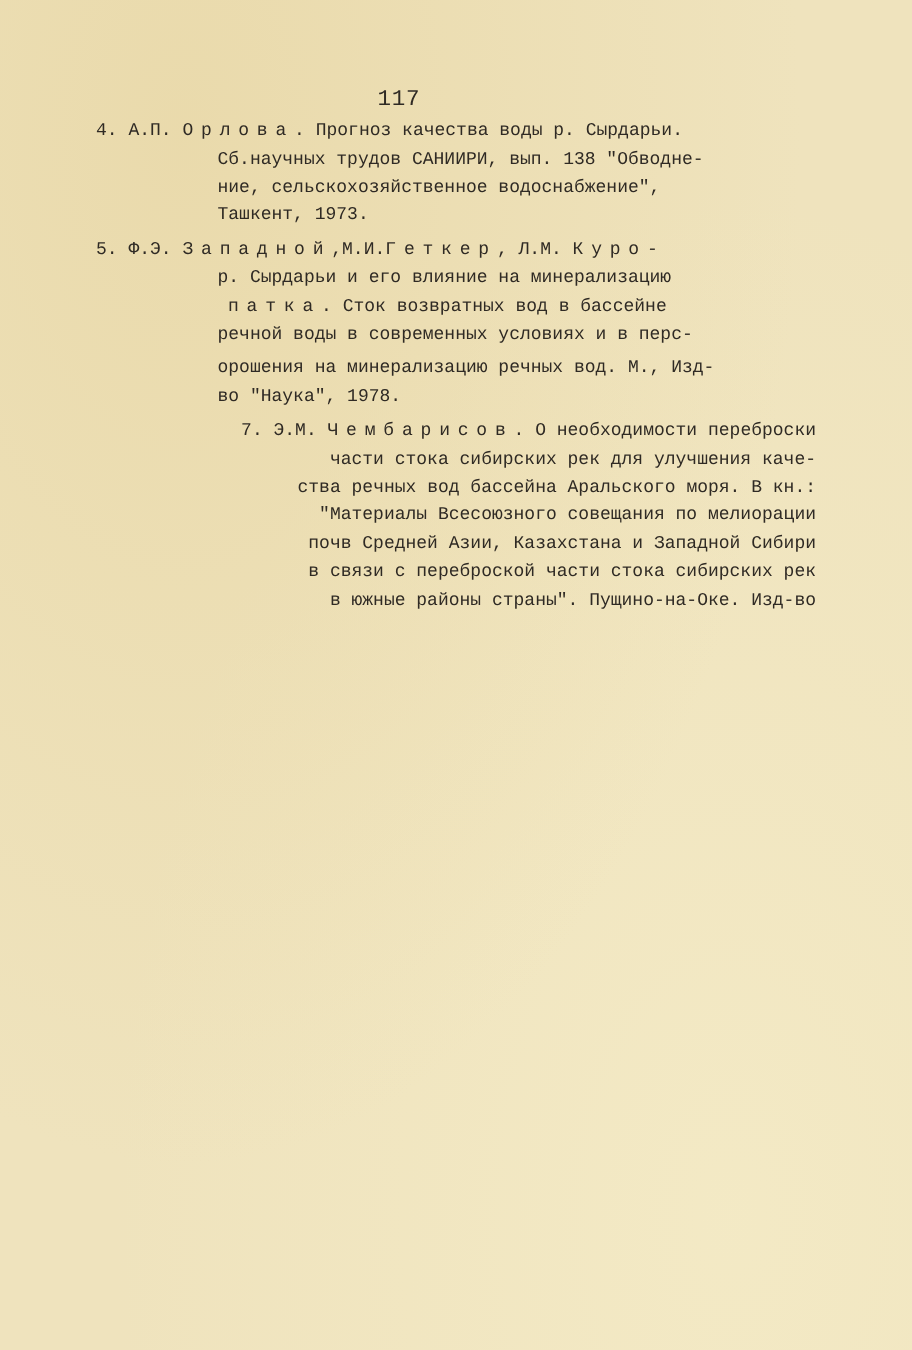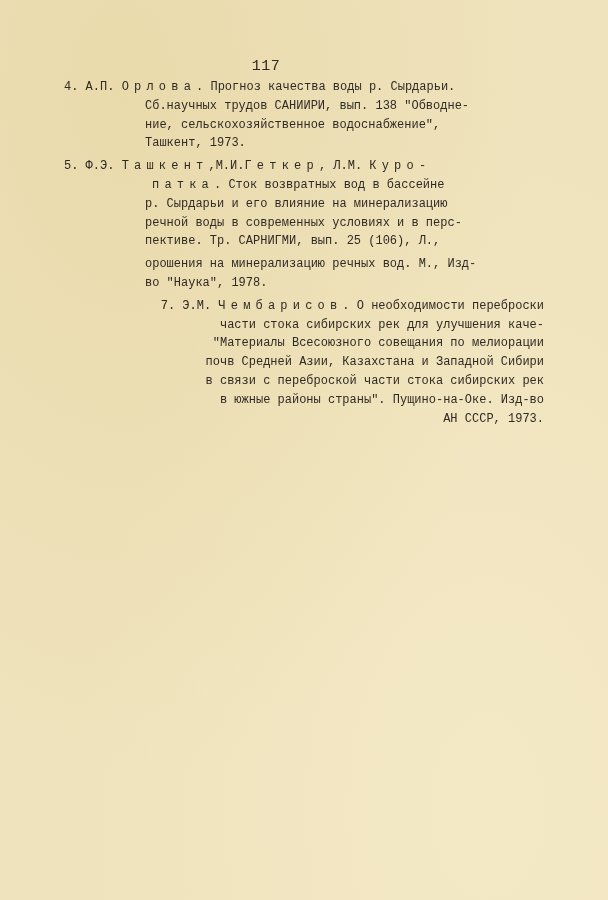--- a/index.html
+++ b/index.html
@@ -35,35 +35,34 @@
 <div class="refs">
 
   <div class="ref r4">
     <span class="line"><span>4.</span> <span>А.П.</span> <span class="spaced">Орлова</span><span>. Прогноз качества воды р. Сырдарьи.</span></span>
     <span class="line cont">Сб.научных трудов САНИИРИ, вып. 138 "Обводне-</span>
     <span class="line cont">ние, сельскохозяйственное водоснабжение",</span>
     <span class="line cont">Ташкент, 1973.</span>
   </div>
 
   <div class="ref r5">
-    <span class="line"><span>5.</span> <span>Ф.Э. </span><span class="spaced">Ташкент</span><span>,М.И.</span><span class="spaced">Геткер</span><span>, Л.М. </span><span class="spaced">Куро-</span></span>
+    <span class="line"><span>5.</span> <span>Ф.Э. </span><span class="spaced">Западной</span><span>,М.И.</span><span class="spaced">Геткер</span><span>, Л.М. </span><span class="spaced">Куро-</span></span>
+    <span class="line cont">р. Сырдарьи и его влияние на минерализацию</span>
     <span class="line cont2"><span class="spaced">патка</span><span>. Сток возвратных вод в бассейне</span></span>
-    <span class="line cont">р. Сырдарьи и его влияние на минерализацию</span>
     <span class="line cont">речной воды в современных условиях и в перс-</span>
-    <span class="line cont">пективе. Тр. САРНИГМИ, вып. 25 (106), Л.,</span>
   </div>
 
   <div class="ref r6">
     <span class="line cont">орошения на минерализацию речных вод. М., Изд-</span>
     <span class="line cont">во "Наука", 1978.</span>
   </div>
 
   <div class="ref r7">
     <span class="line"><span>7.</span> <span>Э.М. </span><span class="spaced">Чембарисов</span><span>. О необходимости переброски</span></span>
     <span class="line cont">части стока сибирских рек для улучшения каче-</span>
+    <span class="line cont">ства речных вод бассейна Аральского моря. В кн.:</span>
     <span class="line cont">"Материалы Всесоюзного совещания по мелиорации</span>
     <span class="line cont">почв Средней Азии, Казахстана и Западной Сибири</span>
     <span class="line cont">в связи с переброской части стока сибирских рек</span>
     <span class="line cont">в южные районы страны". Пущино-на-Оке. Изд-во</span>
-    <span class="line cont">АН СССР, 1973.</span>
   </div>
 
 </div>
 
 </body></html>

